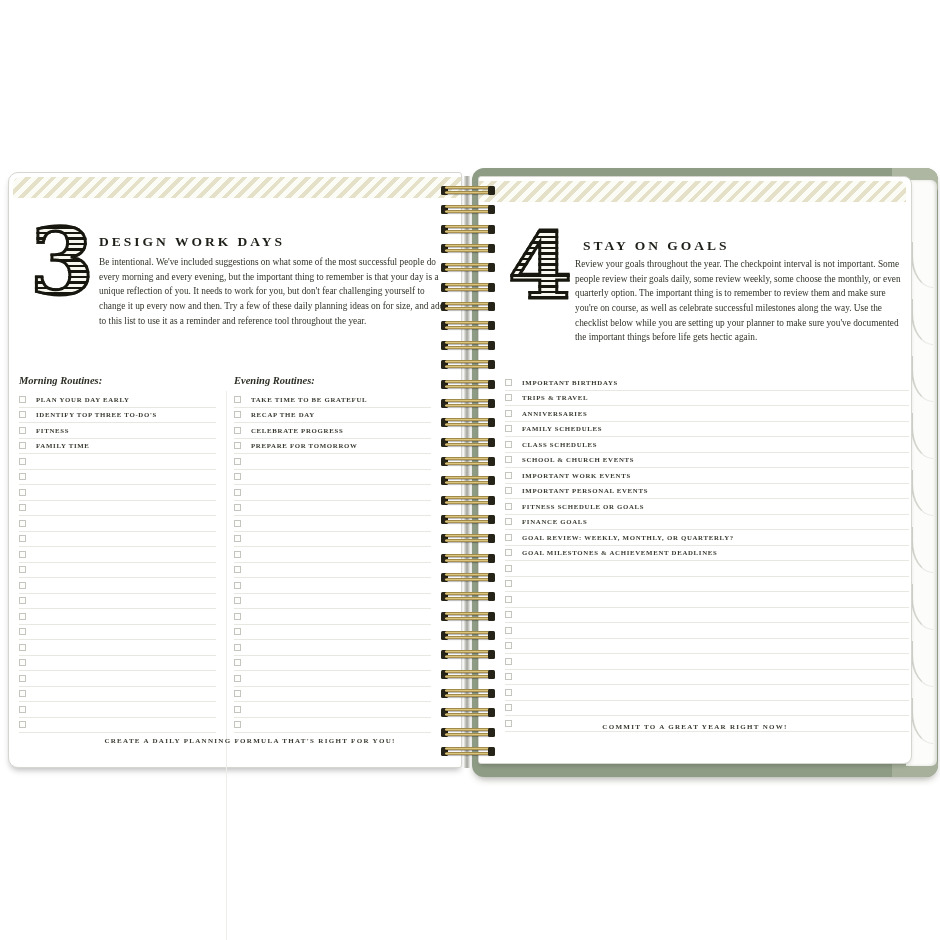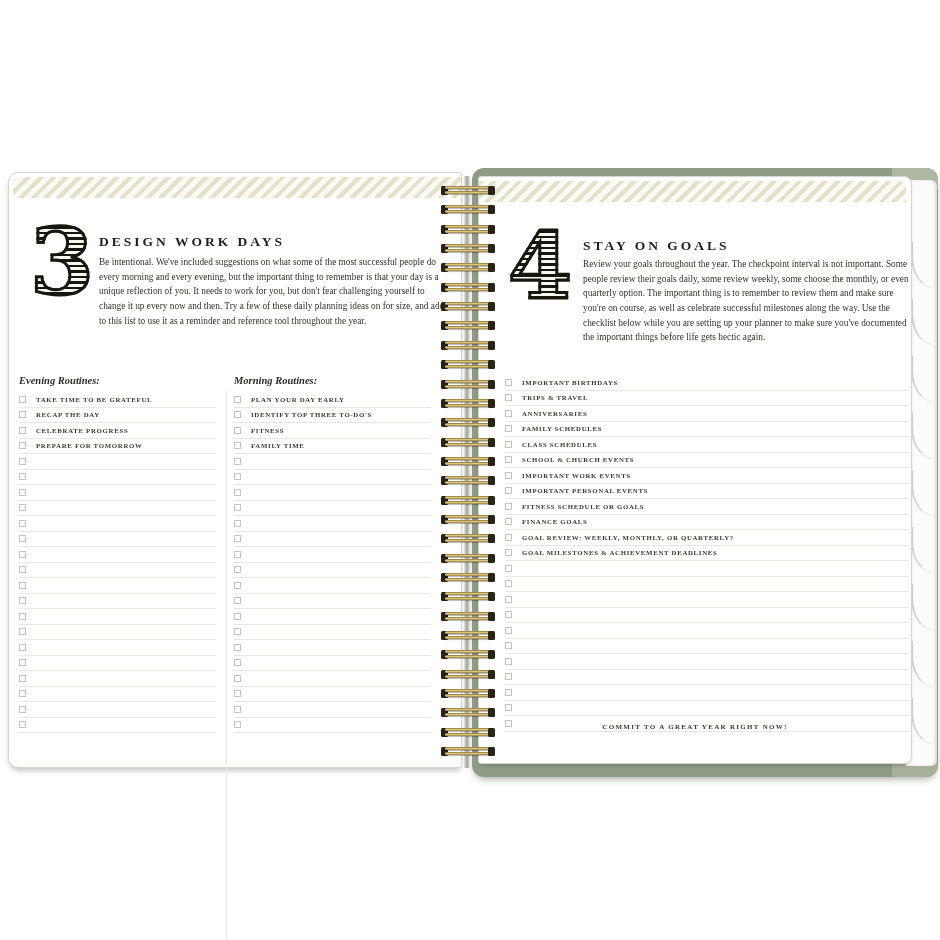--- a/index.html
+++ b/index.html
@@ -47,21 +47,21 @@
   .page.right .chapter-num { left:24px; top:48px; width:72px; text-align:center; }
 
   .chapter-title { position:absolute; font-weight:700; font-size:13.5px; letter-spacing:3px;
                    color:#1f1f1a; }
   .page.left  .chapter-title { left:90px;  top:61px; }
   .page.right .chapter-title { left:104px; top:61px; }
 
   .chapter-intro { position:absolute; font-size:9.3px; line-height:1.58; color:#33332b;
                    text-align:left; }
   .page.left  .chapter-intro { left:90px;  top:82px; width:348px; }
-  .page.right .chapter-intro { left:104px; top:80px; width:332px; }
+  .page.right .chapter-intro { left:96px; top:80px; width:332px; }
 
   
   .row { display:flex; align-items:center; height:15.5px; border-bottom:1px solid #e8e8e3; }
   .cb  { flex:0 0 auto; width:7px; height:7px; border:1px solid #c5c5c0; background:#fdfdfc; }
   .lbl { margin-left:10px; font-weight:700; font-size:6.8px; letter-spacing:.7px;
          color:#3b3b33; white-space:nowrap; overflow:hidden; }
 
   
   .columns { position:absolute; left:10px; top:202px; width:434px; display:flex; }
   .col { width:197px; }
@@ -115,20 +115,95 @@
 
   <div class="page left">
     <div class="stripe-band"></div>
     <div class="chapter-num">3</div>
     <div class="chapter-title">DESIGN WORK DAYS</div>
     <div class="chapter-intro">Be intentional. We've included suggestions on what some of the most successful people do every morning and every evening, but the important thing to remember is that your day is a unique reflection of you. It needs to work for you, but don't fear challenging yourself to change it up every now and then. Try a few of these daily planning ideas on for size, and add to this list to use it as a reminder and reference tool throughout the year.</div>
 
     <div class="columns">
       <div class="col-divider"></div>
       <div class="col">
+        <div class="col-heading">Morning Routines:</div>
+        <div>
+            <div class="row">
+              <span class="cb"></span>
+              <span class="lbl">PLAN YOUR DAY EARLY</span>
+            </div>
+            <div class="row">
+              <span class="cb"></span>
+              <span class="lbl">IDENTIFY TOP THREE TO-DO'S</span>
+            </div>
+            <div class="row">
+              <span class="cb"></span>
+              <span class="lbl">FITNESS</span>
+            </div>
+            <div class="row">
+              <span class="cb"></span>
+              <span class="lbl">FAMILY TIME</span>
+            </div>
+            <div class="row">
+              <span class="cb"></span>
+            </div>
+            <div class="row">
+              <span class="cb"></span>
+            </div>
+            <div class="row">
+              <span class="cb"></span>
+            </div>
+            <div class="row">
+              <span class="cb"></span>
+            </div>
+            <div class="row">
+              <span class="cb"></span>
+            </div>
+            <div class="row">
+              <span class="cb"></span>
+            </div>
+            <div class="row">
+              <span class="cb"></span>
+            </div>
+            <div class="row">
+              <span class="cb"></span>
+            </div>
+            <div class="row">
+              <span class="cb"></span>
+            </div>
+            <div class="row">
+              <span class="cb"></span>
+            </div>
+            <div class="row">
+              <span class="cb"></span>
+            </div>
+            <div class="row">
+              <span class="cb"></span>
+            </div>
+            <div class="row">
+              <span class="cb"></span>
+            </div>
+            <div class="row">
+              <span class="cb"></span>
+            </div>
+            <div class="row">
+              <span class="cb"></span>
+            </div>
+            <div class="row">
+              <span class="cb"></span>
+            </div>
+            <div class="row">
+              <span class="cb"></span>
+            </div>
+            <div class="row">
+              <span class="cb"></span>
+            </div>
+          </div>
+      </div>
+      <div class="col">
         <div class="col-heading">Evening Routines:</div>
         <div>
             <div class="row">
               <span class="cb"></span>
               <span class="lbl">TAKE TIME TO BE GRATEFUL</span>
             </div>
             <div class="row">
               <span class="cb"></span>
               <span class="lbl">RECAP THE DAY</span>
             </div>
@@ -189,97 +264,23 @@
               <span class="cb"></span>
             </div>
             <div class="row">
               <span class="cb"></span>
             </div>
             <div class="row">
               <span class="cb"></span>
             </div>
           </div>
       </div>
-      <div class="col">
-        <div class="col-heading">Morning Routines:</div>
-        <div>
-            <div class="row">
-              <span class="cb"></span>
-              <span class="lbl">PLAN YOUR DAY EARLY</span>
-            </div>
-            <div class="row">
-              <span class="cb"></span>
-              <span class="lbl">IDENTIFY TOP THREE TO-DO'S</span>
-            </div>
-            <div class="row">
-              <span class="cb"></span>
-              <span class="lbl">FITNESS</span>
-            </div>
-            <div class="row">
-              <span class="cb"></span>
-              <span class="lbl">FAMILY TIME</span>
-            </div>
-            <div class="row">
-              <span class="cb"></span>
-            </div>
-            <div class="row">
-              <span class="cb"></span>
-            </div>
-            <div class="row">
-              <span class="cb"></span>
-            </div>
-            <div class="row">
-              <span class="cb"></span>
-            </div>
-            <div class="row">
-              <span class="cb"></span>
-            </div>
-            <div class="row">
-              <span class="cb"></span>
-            </div>
-            <div class="row">
-              <span class="cb"></span>
-            </div>
-            <div class="row">
-              <span class="cb"></span>
-            </div>
-            <div class="row">
-              <span class="cb"></span>
-            </div>
-            <div class="row">
-              <span class="cb"></span>
-            </div>
-            <div class="row">
-              <span class="cb"></span>
-            </div>
-            <div class="row">
-              <span class="cb"></span>
-            </div>
-            <div class="row">
-              <span class="cb"></span>
-            </div>
-            <div class="row">
-              <span class="cb"></span>
-            </div>
-            <div class="row">
-              <span class="cb"></span>
-            </div>
-            <div class="row">
-              <span class="cb"></span>
-            </div>
-            <div class="row">
-              <span class="cb"></span>
-            </div>
-            <div class="row">
-              <span class="cb"></span>
-            </div>
-          </div>
-      </div>
     </div>
 
+    <div class="page-footer">CREATE A DAILY PLANNING FORMULA THAT'S RIGHT FOR YOU!</div>
   </div>
 
   <div class="page right">
     <div class="stripe-band"></div>
     <div class="chapter-num">4</div>
     <div class="chapter-title">STAY ON GOALS</div>
     <div class="chapter-intro">Review your goals throughout the year. The checkpoint interval is not important. Some people review their goals daily, some review weekly, some choose the monthly, or even quarterly option. The important thing is to remember to review them and make sure you're on course, as well as celebrate successful milestones along the way. Use the checklist below while you are setting up your planner to make sure you've documented the important things before life gets hectic again.</div>
 
     <div class="checklist">
         <div class="row">

